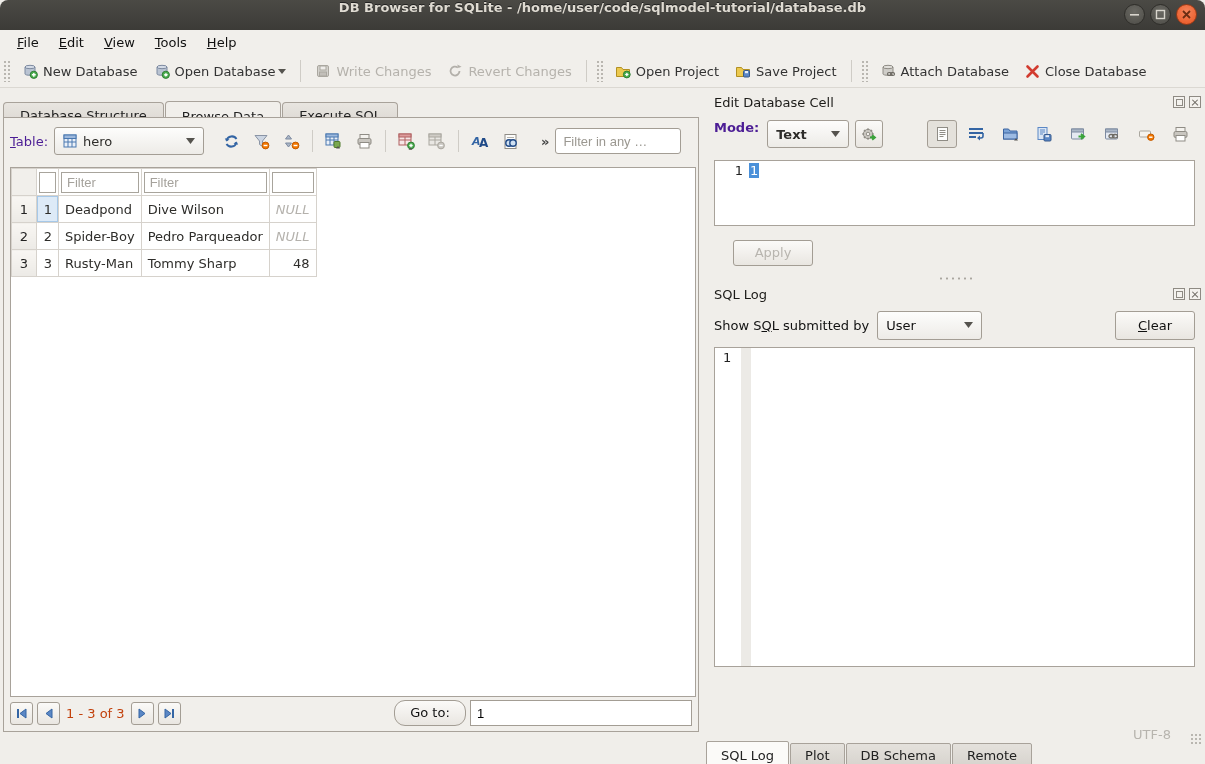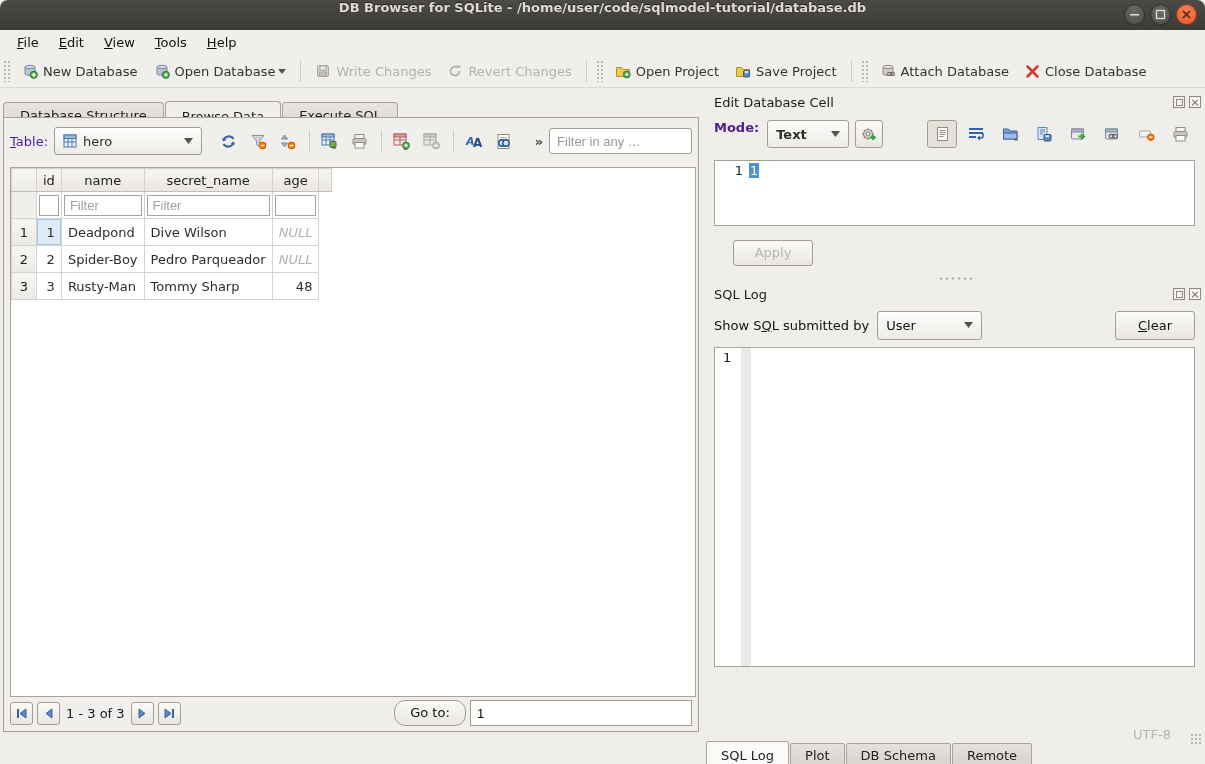--- a/index.html
+++ b/index.html
@@ -48,42 +48,42 @@
     border:1px solid #a8a29a; background:#f1efeb; }
 
   .browse-toolbar { position:absolute; left:6px; top:8px; right:6px; height:30px; display:flex; align-items:center; }
   .lbl { color:#4c1d95; display:inline-block; }
   .lbl.accel::first-letter { text-decoration:underline; }
   .combo { display:flex; align-items:center; gap:6px; border:1px solid #a39d94; border-radius:3px;
     background:linear-gradient(#fdfdfc,#edebe7); padding:3px 8px; height:28px; }
   .combo .arrow { margin-left:auto; }
   .icon-btn { display:flex; align-items:center; justify-content:center; width:30px; height:28px; border-radius:3px; }
   .icon-btn.pressed { border:1px solid #a39d94; background:#e4e1db; }
-  .filter-any { margin-left:6px; width:143px; height:26px; border:1px solid #a39d94; border-radius:3px; background:#fff;
+  .filter-any { margin-left:6px; width:126px; height:26px; border:1px solid #a39d94; border-radius:3px; background:#fff;
     color:#9b9891; padding:4px 7px; font-size:13px; }
   .filter-any::placeholder { color:#9b9891; }
 
   
   .grid { position:absolute; left:6px; top:49px; width:686px; height:530px; background:#fff; border:1px solid #a8a29a; overflow:hidden; }
   .grid table { border-collapse:collapse; table-layout:fixed; }
   .grid th, .grid td { border:1px solid #d6d2cc; padding:0 6px; height:27px; font-weight:normal; font-size:13px; white-space:nowrap; overflow:hidden; }
   .grid thead th { background:linear-gradient(#f8f6f3,#e9e6e1); border-bottom:1px solid #c4c0b9; height:23px; text-align:center; color:#222; }
   .grid .rowhdr { background:linear-gradient(#f8f6f3,#eceae6); text-align:center; width:24px; color:#222; }
   .grid td.num { text-align:right; }
   .grid td.nullval { color:#b4b1ac; font-style:italic; }
   .grid .filter-row td { padding:2px 2px; }
   .grid .filter-row input { width:100%; height:21px; border:1px solid #a8a49c; background:#fff; padding:1px 5px; font-size:13px; color:#555; }
   .grid .filter-row input::placeholder { color:#a5a29c; }
   .grid td.selcell { background:#ddeaf7; box-shadow:inset 0 0 0 1px #a6c8e8; }
 
   
   .recnav { position:absolute; left:6px; bottom:4px; right:6px; height:28px; display:flex; align-items:center; }
   .nav-btn { width:23px; height:23px; margin-right:4px; border:1px solid #a39d94; border-radius:3px;
     background:linear-gradient(#fbfaf8,#e9e6e1); display:flex; align-items:center; justify-content:center; }
-  .nav-text { margin:0 6px 0 2px; color:#0f172a; }
+  .nav-text { margin:0 6px 0 2px; color:#c2410c; }
   .goto-btn { margin-left:auto; width:72px; height:26px; border:1px solid #a39d94; border-radius:11px;
     background:linear-gradient(#fbfaf8,#e9e6e1); text-align:center; line-height:24px; color:#111; }
   .goto-input { margin-left:4px; width:222px; height:26px; border:1px solid #a39d94; background:#fff; padding:2px 6px; font-size:13px; }
 
   
   .right-panel { position:absolute; left:706px; top:0; width:499px; height:648px; }
   .dock-title { display:flex; align-items:center; height:20px; padding:0 4px 0 8px; color:#1c1b18; }
   .dock-icons { margin-left:auto; display:flex; gap:4px; }
   .dock-ic { width:12px; height:12px; border:1px solid #8e8a83; background:#f4f2ee; position:relative; }
   .dock-ic.float::before { content:""; position:absolute; left:2px; top:2px; width:5px; height:5px; border:1px solid #8e8a83; }
@@ -354,28 +354,20 @@
           <table>
             <colgroup>
                 <col style="width:25px">
                 <col style="width:22px">
                 <col style="width:80px">
                 <col style="width:123px">
                 <col style="width:43px">
                 <col>
               </colgroup>
             <thead>
-              <tr>
-                <th class="rowhdr"></th>
-                <th>id</th>
-                <th>name</th>
-                <th>secret_name</th>
-                <th>age</th>
-                <th></th>
-              </tr>
               <tr class="filter-row">
                 <td class="rowhdr" style="background:#f1efeb;"></td>
                 <td><input style=""></td>
                 <td><input placeholder="Filter" style=""></td>
                 <td><input placeholder="Filter" style=""></td>
                 <td><input style=""></td>
                 <td style="border:none;"></td>
               </tr>
             </thead>
             <tbody>

